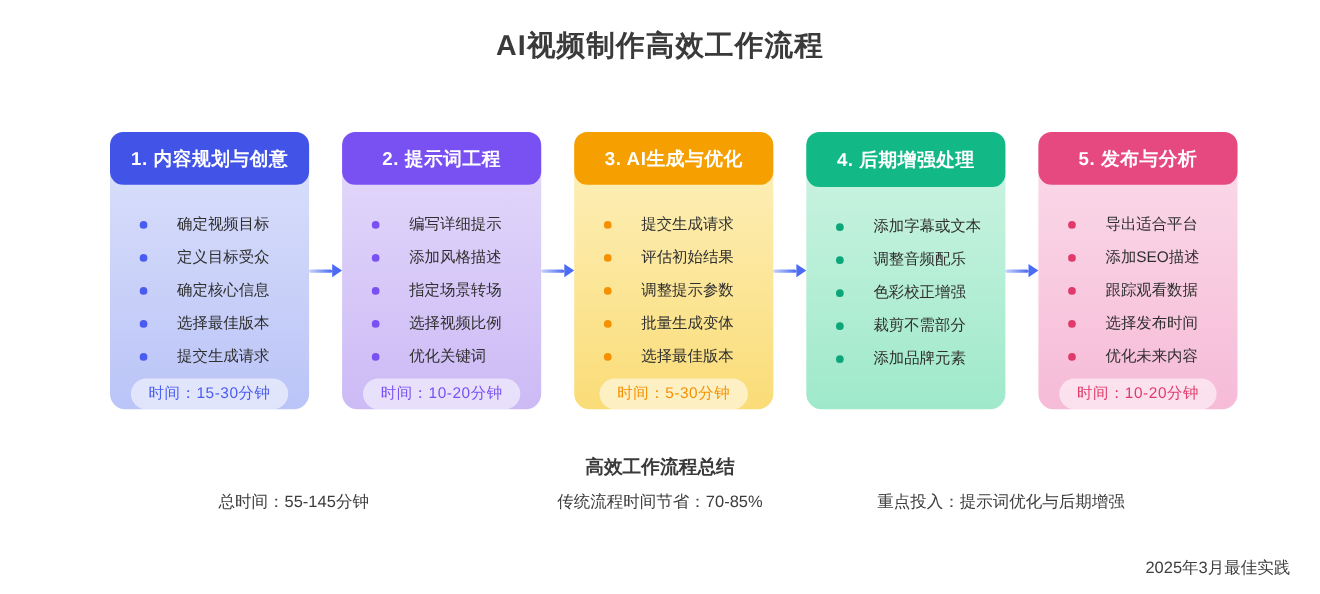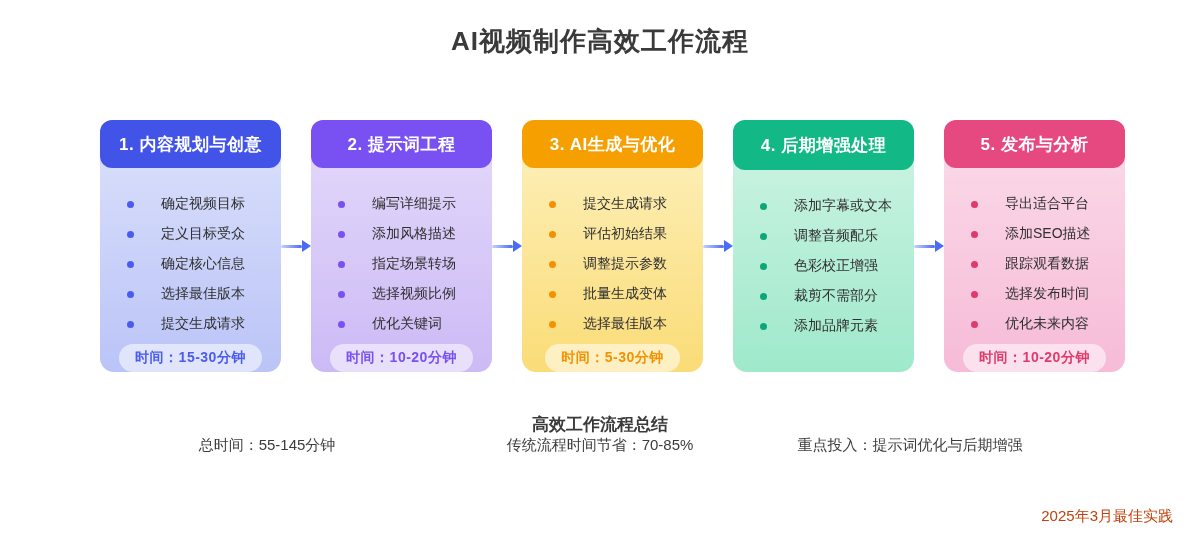--- a/index.html
+++ b/index.html
@@ -77,21 +77,21 @@
   }
 
   .time-badge {
     margin: 5px auto 0 auto;
     width: fit-content;
     padding: 5px 16px;
     border-radius: 14px;
     background: rgba(255, 255, 255, 0.55);
     color: var(--accent);
     font-size: 14px;
-    font-weight: bold;
+    font-weight: normal;
     letter-spacing: 0.5px;
   }
 
   .arrow-slot {
     flex: 1 1 auto;
     display: flex;
     align-items: center;
     justify-content: center;
   }
   .arrow {
@@ -118,21 +118,21 @@
     left: 0;
     width: 1200px;
     text-align: center;
     font-size: 17px;
     font-weight: bold;
     color: #3a3a3a;
   }
 
   .summary-row {
     position: absolute;
-    top: 436px;
+    top: 447px;
     left: 0;
     width: 1200px;
     height: 22px;
   }
   .summary-item {
     position: absolute;
     top: 0;
     transform: translateX(-50%);
     white-space: nowrap;
     font-size: 15px;
@@ -140,21 +140,21 @@
   }
   .summary-item.pos-left   { left: 267px; }
   .summary-item.pos-center { left: 600px; }
   .summary-item.pos-right  { left: 910px; }
 
   .footer-note {
     position: absolute;
     top: 507px;
     right: 27px;
     font-size: 15px;
-    color: #c2410c;
+    color: #404040;
   }
 </style>
 </head>
 <body>
 
 <h1 class="page-title">AI视频制作高效工作流程</h1>
 
 <div class="flow-row">
 
   <div class="card" style="--header-bg: #4254e8; --body-top: #dce1fb; --body-bottom: #bac4f7; --accent: #4a5cf0;">

